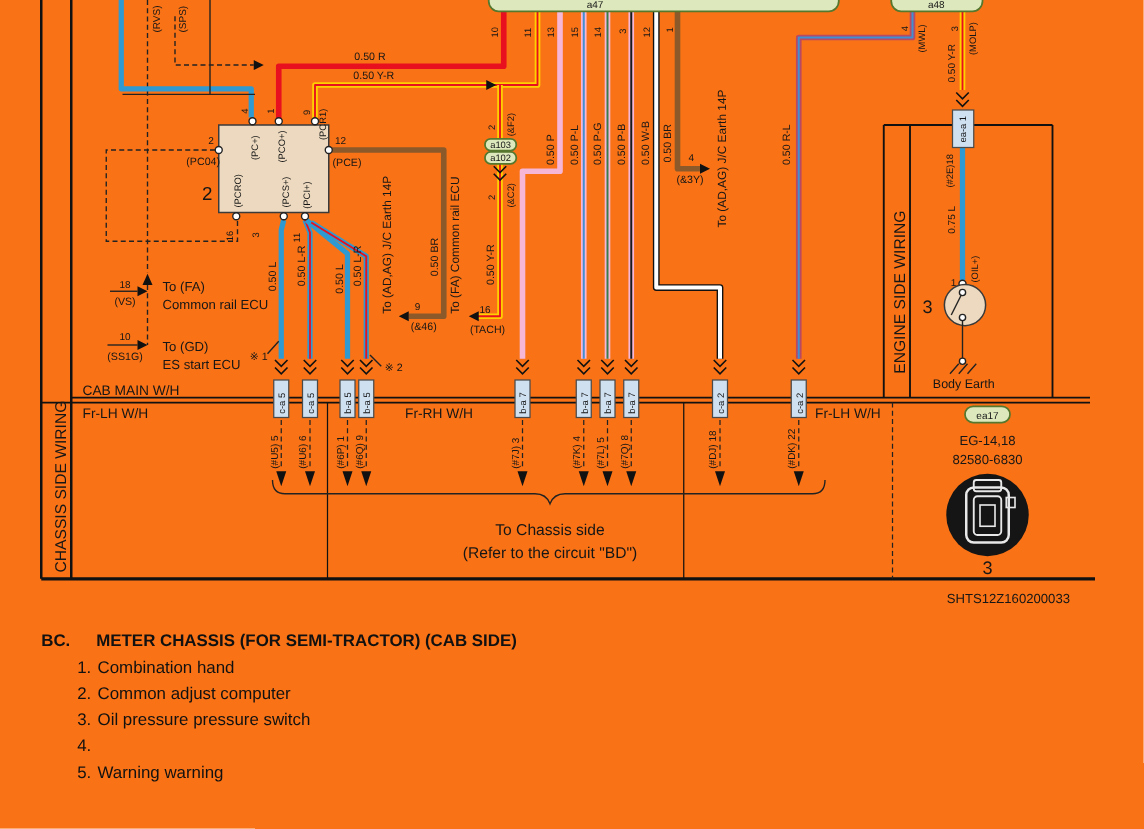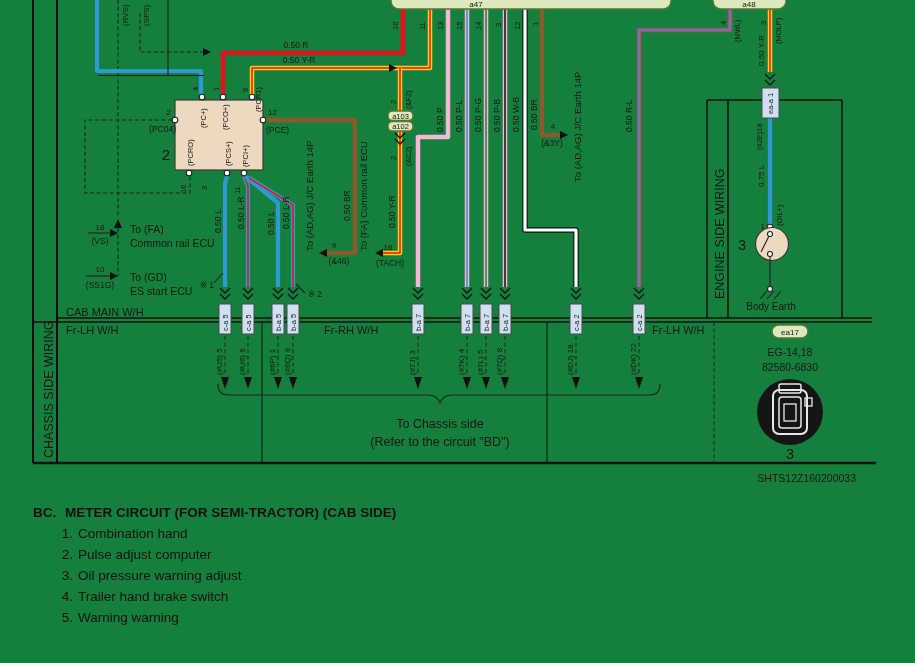--- a/index.html
+++ b/index.html
@@ -1,16 +1,16 @@
 <!DOCTYPE html>
 <html><head>
 <meta charset="utf-8">
 <style>
   html,body{margin:0;padding:0;background:#fff;}
-  #stage{position:relative;width:915px;height:663px;background:#15803d;overflow:hidden;}
+  #stage{position:relative;width:915px;height:663px;background:#f97316;overflow:hidden;}
   .t{font-family:"Liberation Sans","DejaVu Sans",sans-serif;fill:#161616;}
   .f7{font-size:7.5px}.f8{font-size:8px}.f85{font-size:8.5px}.f95{font-size:9.5px}
   .f10{font-size:10px}.f105{font-size:10.5px}.f11{font-size:11px}.f125{font-size:12.5px}
   .f14{font-size:14.5px}.f15{font-size:15px}
   .mid{text-anchor:middle}.end{text-anchor:end}
   .frame{stroke:#111;fill:none}
   .thin{stroke:#222;stroke-width:1.1;fill:none}
   .dash{stroke:#222;stroke-width:1.1;fill:none;stroke-dasharray:4 2.6}
   .dashv{stroke:#222;stroke-width:1;fill:none;stroke-dasharray:4 2.6}
   .chev{stroke:#111;stroke-width:1.3;fill:none}
@@ -28,21 +28,21 @@
   .w-rl{stroke:#b84a63;stroke-width:4.5}
   .s-red{stroke:#e8101f;stroke-width:1.5}
   .s-blue{stroke:#3f8fd2;stroke-width:1.6}
   .s-green{stroke:#3a7d4a;stroke-width:1.6}
   .s-black{stroke:#1a1a1a;stroke-width:1.6}
   .wb-o{stroke:#111;stroke-width:5.4}
   .wb-i{stroke:#fff;stroke-width:3.2}
   .legend{position:absolute;left:33px;top:502px;width:620px;color:#111;
           font-family:"Liberation Sans","DejaVu Sans",sans-serif;font-size:13.5px;}
   .legend .head{font-weight:bold;line-height:21px;display:flex;}
-  .legend .head .sec{width:32px;}
+  .legend .head .sec{width:44px;}
   .legend .row{display:flex;line-height:21px;}
   .legend .row .num{width:40px;text-align:right;margin-right:5px;}
 </style>
 </head>
 <body>
 
 <div id="stage">
 <svg width="915" height="490" viewBox="0 0 915 490">
 
   <g>
@@ -379,36 +379,35 @@
     <text class="t f14 mid" x="790" y="459">3</text>
   </g>
 
   <text class="t f105 end" x="856" y="482">SHTS12Z160200033</text>
 </svg>
 
 
 <div class="legend">
   <div class="head">
     <span class="sec">BC.</span>
-    <span>METER CIRCUIT (FOR SEMI-TRACTOR) (CAB SIDE)</span>
+    <span>METER CHASSIS (FOR SEMI-TRACTOR) (CAB SIDE)</span>
   </div>
   <div class="row">
     <span class="num">1.</span>
     <span>Combination hand</span>
   </div>
   <div class="row">
     <span class="num">2.</span>
-    <span>Pulse adjust computer</span>
+    <span>Common adjust computer</span>
   </div>
   <div class="row">
     <span class="num">3.</span>
-    <span>Oil pressure warning adjust</span>
+    <span>Oil pressure pressure switch</span>
   </div>
   <div class="row">
     <span class="num">4.</span>
-    <span>Trailer hand brake switch</span>
   </div>
   <div class="row">
     <span class="num">5.</span>
     <span>Warning warning</span>
   </div>
 </div>
 </div>
 
 </body></html>

